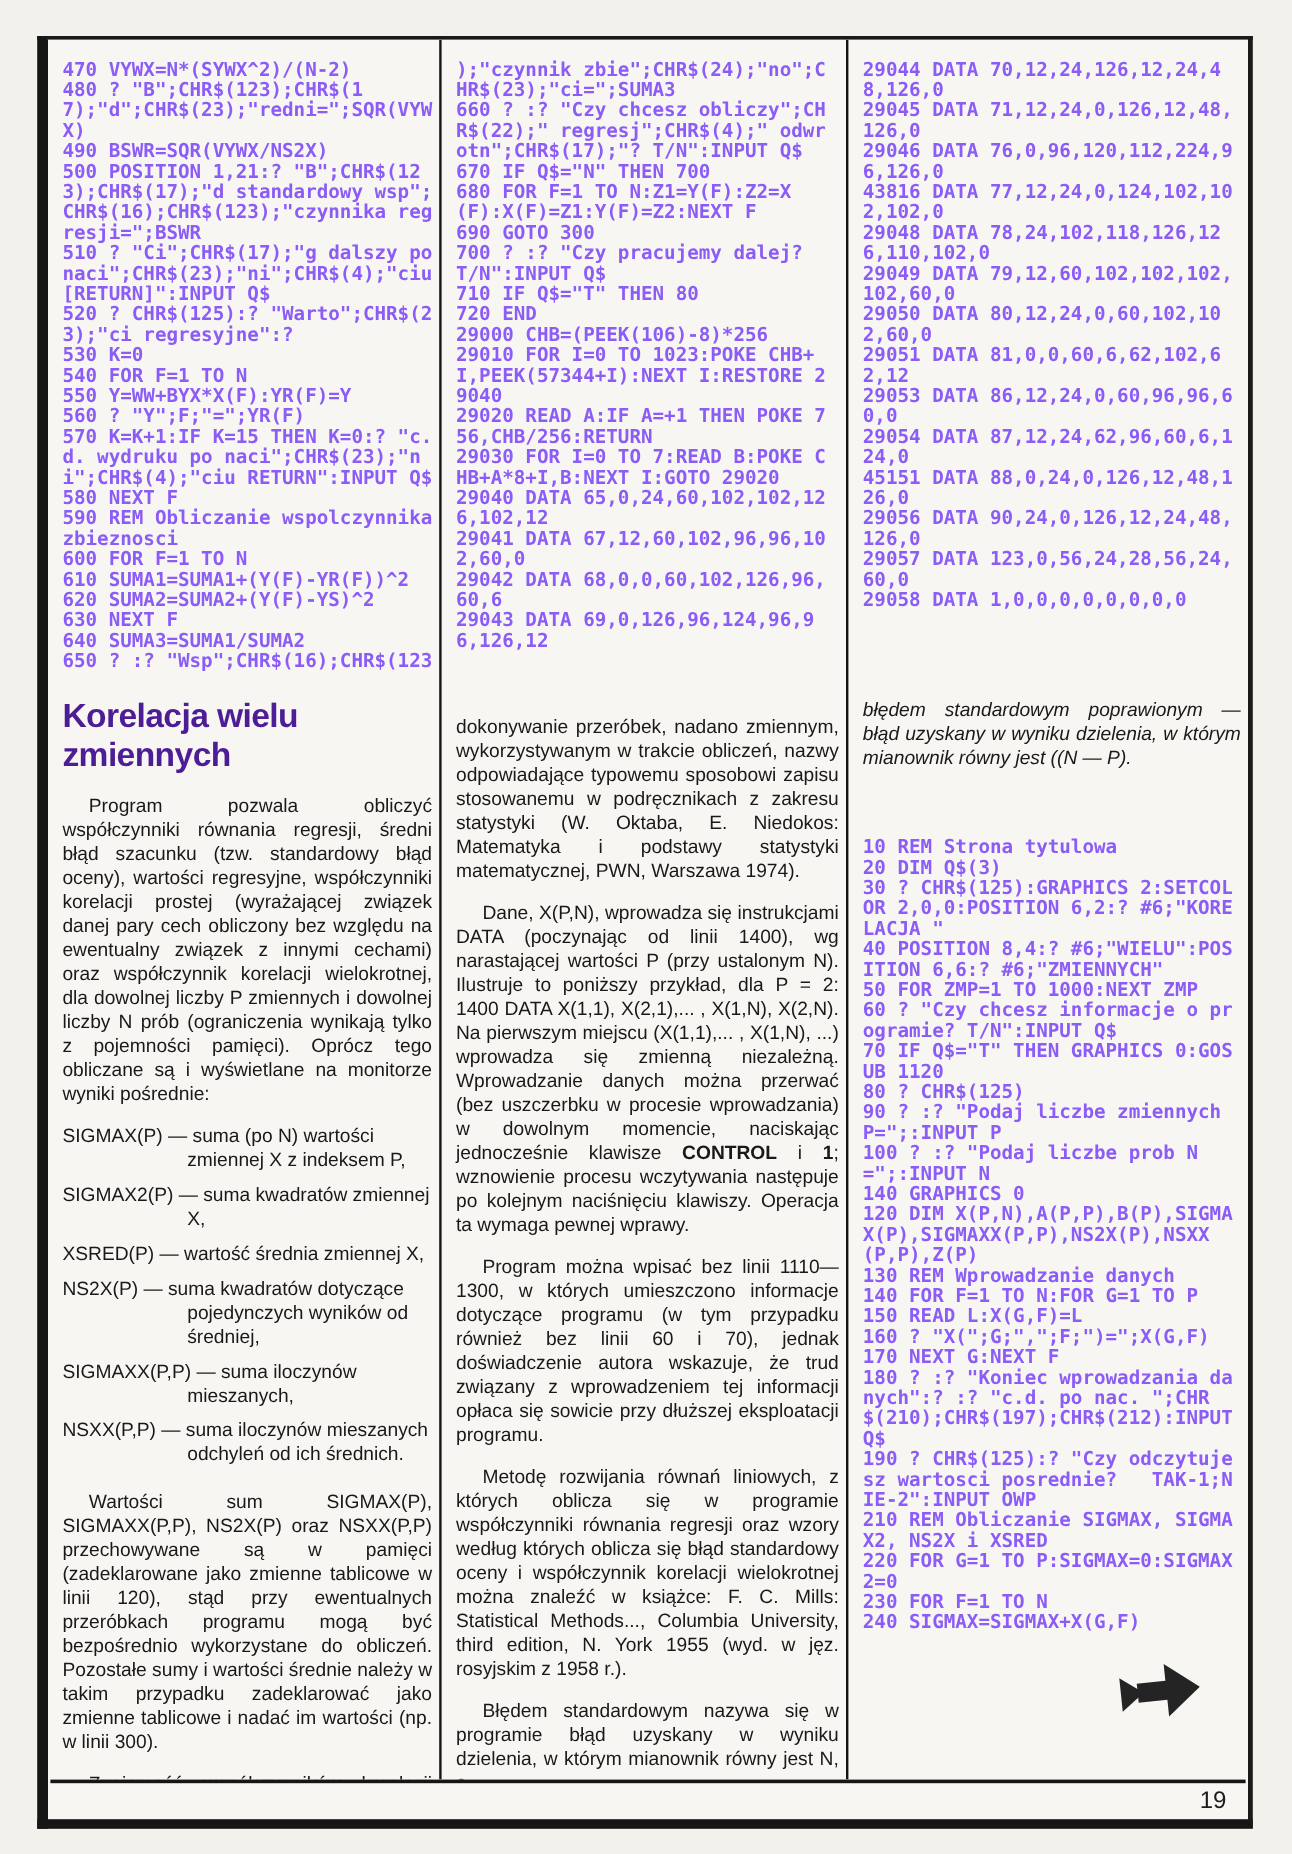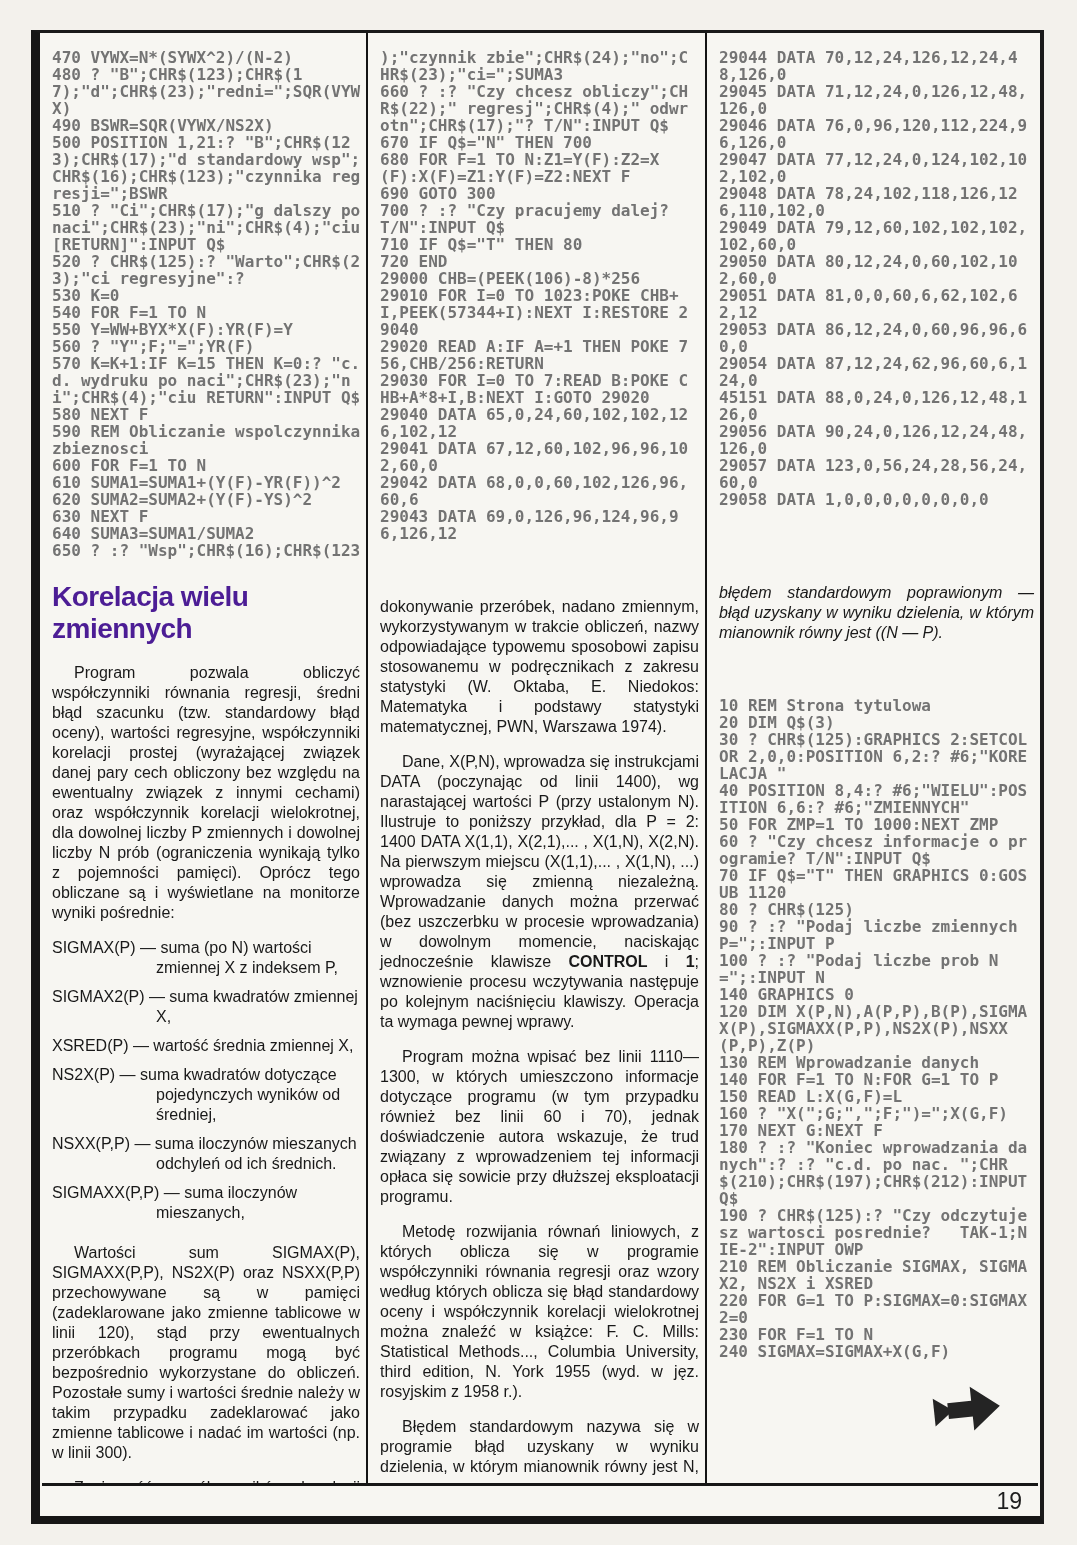--- a/index.html
+++ b/index.html
@@ -24,21 +24,21 @@
   .columns{display:flex;height:1450px;overflow:hidden;}
   .col{box-sizing:border-box;padding:16px 6px 0 12px;}
   .col-1{width:328px;border-right:2px solid #141414;}
   .col-2{width:339px;border-right:2px solid #141414;}
   .col-3{flex:1;}
   .code-block{
     width:310px;
     font-family:"DejaVu Sans Mono",monospace;
     font-weight:bold;
     font-size:16px;line-height:17px;
-    color:#737373;
+    color:#8b5cf6;
   }
   .code-top{height:520px;overflow:hidden;}
   .code-bottom{margin-top:54px;}
   .code-line{white-space:pre-wrap;word-break:break-all;}
   .article-title{
     font-size:28px;font-weight:bold;color:#4c1d95;
     letter-spacing:-0.5px;
     margin:12px 0 18px 0;
   }
   .body-text{
@@ -53,21 +53,21 @@
     font-size:16px;line-height:20px;
     padding-left:104px;text-indent:-104px;
     margin:0 0 9px 0;
   }
   .bold{font-weight:bold;}
   .arrow-wrap{margin-top:20px;text-align:right;padding-right:30px;}
   .arrow-wrap svg{transform:rotate(-6deg);}
   .bottom-rule{height:3px;background:#161616;margin:0 2px;}
   .footer{
     height:31px;display:flex;justify-content:flex-end;align-items:center;
-    padding-right:18px;font-size:23px;color:#1d1d1d;
+    padding-right:18px;font-size:20px;color:#1d1d1d;
   }
 </style>
 </head>
 <body>
 
 <div class="frame">
   <div class="columns">
 
     <div class="col col-1">
       <div class="code-block code-top">
@@ -94,22 +94,22 @@
 
       <h1 class="article-title">Korelacja wielu zmiennych</h1>
 
       <p class="body-text indent">Program pozwala obliczyć współczynniki równania regresji, średni błąd szacunku (tzw. standardowy błąd oceny), wartości regresyjne, współczynniki korelacji prostej (wyrażającej związek danej pary cech obliczony bez względu na ewentualny związek z innymi cechami) oraz współczynnik korelacji wielokrotnej, dla dowolnej liczby P zmiennych i dowolnej liczby N prób (ograniczenia wynikają tylko z pojemności pamięci). Oprócz tego obliczane są i wyświetlane na monitorze wyniki pośrednie:</p>
 
       <div class="defs">
           <div class="def-line">SIGMAX(P) — suma (po N) wartości zmiennej X z indeksem P,</div>
           <div class="def-line">SIGMAX2(P) — suma kwadratów zmiennej X,</div>
           <div class="def-line">XSRED(P) — wartość średnia zmiennej X,</div>
           <div class="def-line">NS2X(P) — suma kwadratów dotyczące pojedynczych wyników od średniej,</div>
+          <div class="def-line">SIGMAXX(P,P) — suma iloczynów mieszanych,</div>
           <div class="def-line">NSXX(P,P) — suma iloczynów mieszanych odchyleń od ich średnich.</div>
-          <div class="def-line">SIGMAXX(P,P) — suma iloczynów mieszanych,</div>
         </div>
 
       <p class="body-text indent">Wartości sum SIGMAX(P), SIGMAXX(P,P), NS2X(P) oraz NSXX(P,P) przechowywane są w pamięci (zadeklarowane jako zmienne tablicowe w linii 120), stąd przy ewentualnych przeróbkach programu mogą być bezpośrednio wykorzystane do obliczeń. Pozostałe sumy i wartości średnie należy w takim przypadku zadeklarować jako zmienne tablicowe i nadać im wartości (np. w linii 300).</p>
       <p class="body-text indent">Znajomość współczynników korelacji prostej pozwala na obliczenie współczynników korelacji cząstkowej.</p>
 
     </div>
 
     <div class="col col-2">
       <div class="code-block code-top">
           <div class="code-line">);"czynnik zbie";CHR$(24);"no";CHR$(23);"ci=";SUMA3</div>
@@ -139,21 +139,21 @@
         <p class="body-text indent">Metodę rozwijania równań liniowych, z których oblicza się w programie współczynniki równania regresji oraz wzory według których oblicza się błąd standardowy oceny i współczynnik korelacji wielokrotnej można znaleźć w książce: F. C. Mills: Statistical Methods..., Columbia University, third edition, N. York 1955 (wyd. w jęz. rosyjskim z 1958 r.).</p>
         <p class="body-text indent">Błędem standardowym nazywa się w programie błąd uzyskany w wyniku dzielenia, w którym mianownik równy jest N, a</p>
       </div>
     </div>
 
     <div class="col col-3">
       <div class="code-block code-top">
           <div class="code-line">29044 DATA 70,12,24,126,12,24,48,126,0</div>
           <div class="code-line">29045 DATA 71,12,24,0,126,12,48,126,0</div>
           <div class="code-line">29046 DATA 76,0,96,120,112,224,96,126,0</div>
-          <div class="code-line">29047 DATA 77,12,24,0,124,102,102,102,0</div>
+          <div class="code-line">43816 DATA 77,12,24,0,124,102,102,102,0</div>
           <div class="code-line">29048 DATA 78,24,102,118,126,126,110,102,0</div>
           <div class="code-line">29049 DATA 79,12,60,102,102,102,102,60,0</div>
           <div class="code-line">29050 DATA 80,12,24,0,60,102,102,60,0</div>
           <div class="code-line">29051 DATA 81,0,0,60,6,62,102,62,12</div>
           <div class="code-line">29053 DATA 86,12,24,0,60,96,96,60,0</div>
           <div class="code-line">29054 DATA 87,12,24,62,96,60,6,124,0</div>
           <div class="code-line">45151 DATA 88,0,24,0,126,12,48,126,0</div>
           <div class="code-line">29056 DATA 90,24,0,126,12,24,48,126,0</div>
           <div class="code-line">29057 DATA 123,0,56,24,28,56,24,60,0</div>
           <div class="code-line">29058 DATA 1,0,0,0,0,0,0,0,0</div>

